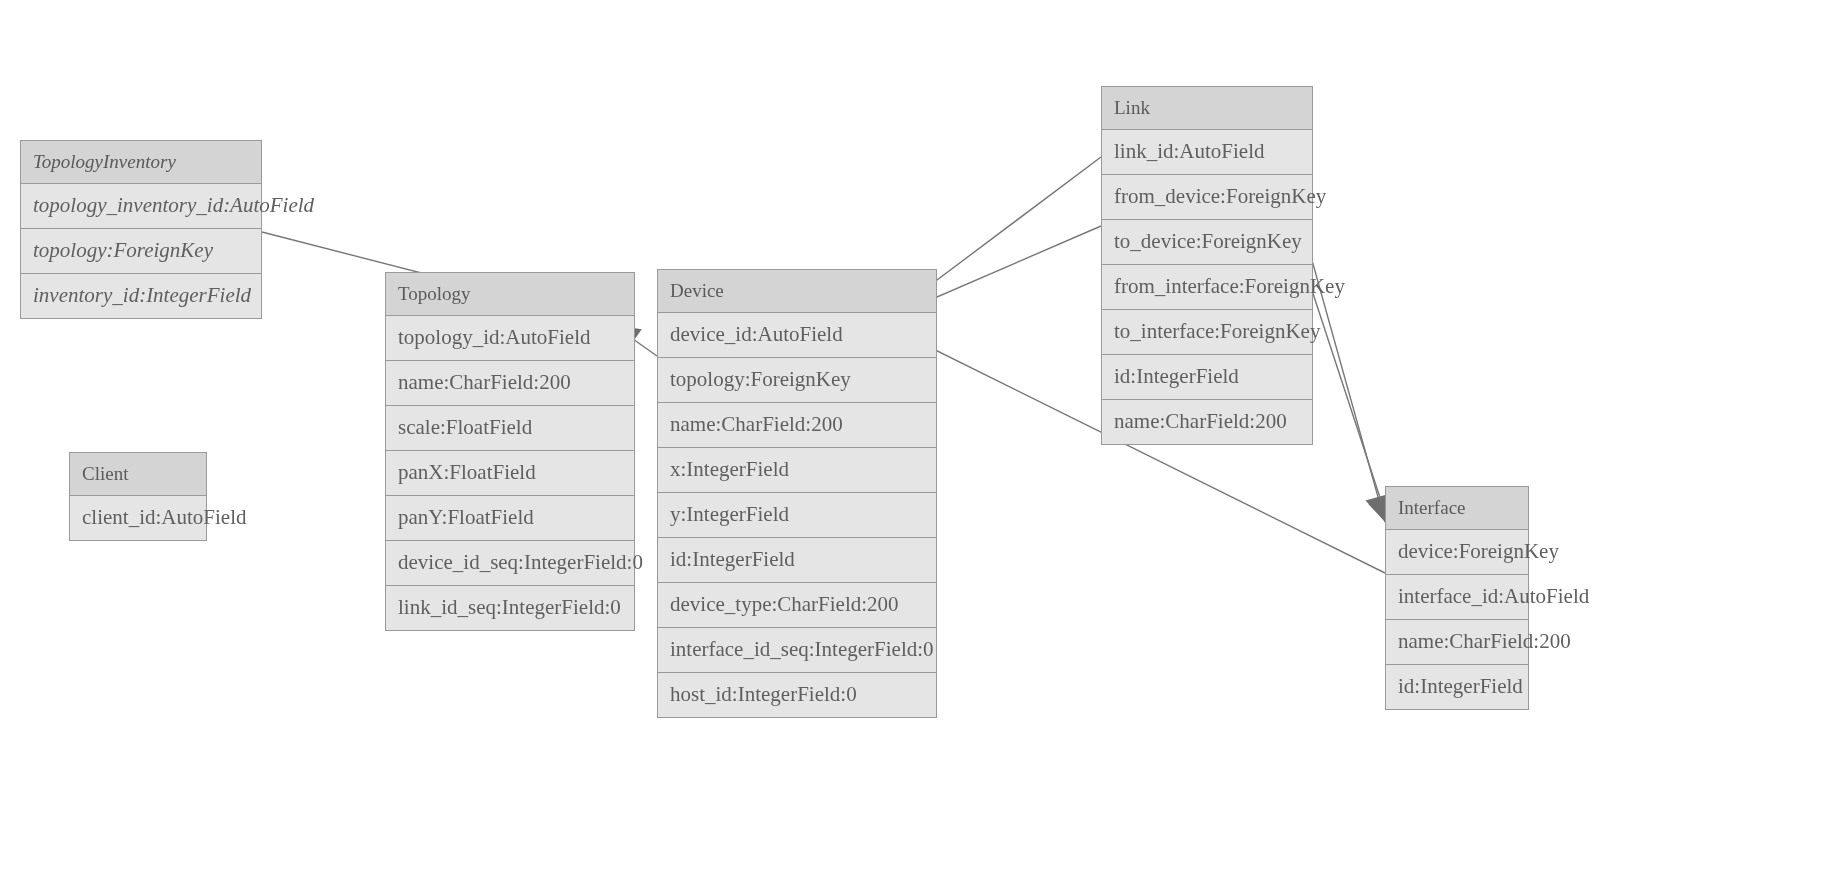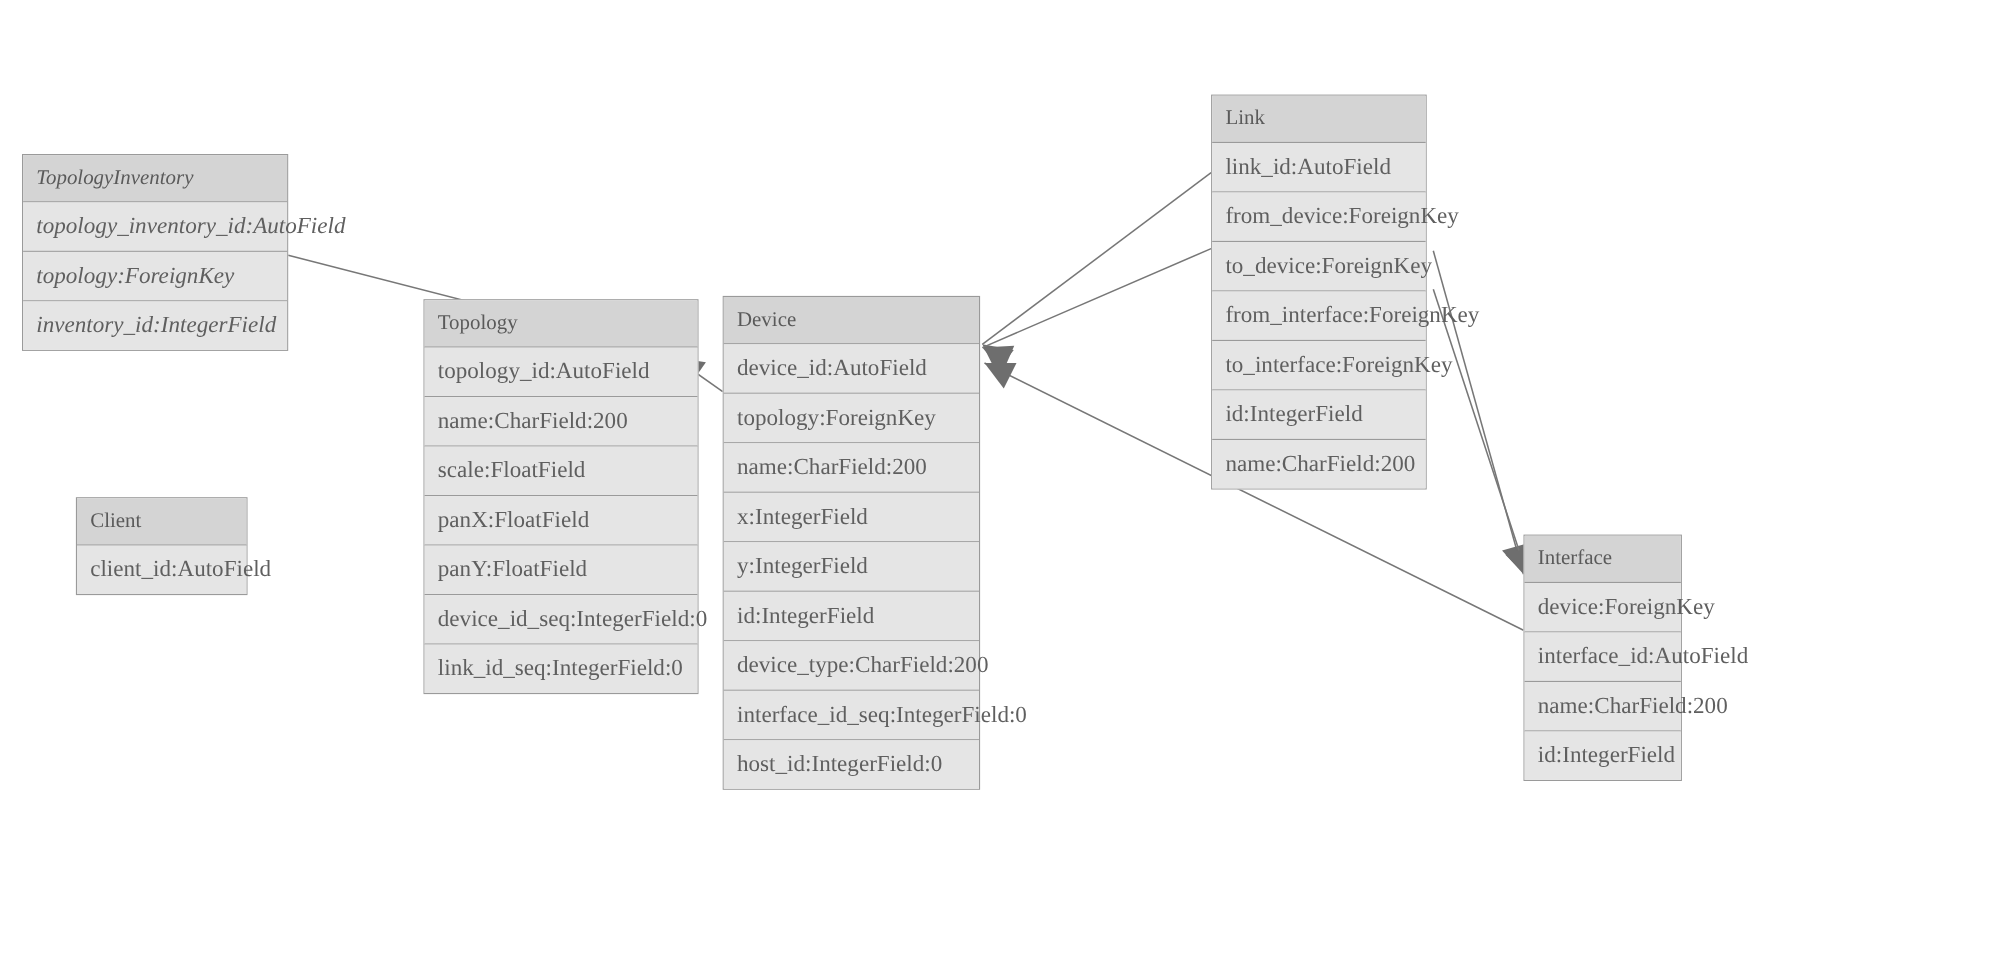--- a/index.html
+++ b/index.html
@@ -100,37 +100,37 @@
       <div class="entity" style="left: 385px; top: 272px; width: 250px;">
         <div class="entity-header">Topology</div>
         <div class="entity-field">topology_id:AutoField</div>
         <div class="entity-field">name:CharField:200</div>
         <div class="entity-field">scale:FloatField</div>
         <div class="entity-field">panX:FloatField</div>
         <div class="entity-field">panY:FloatField</div>
         <div class="entity-field">device_id_seq:IntegerField:0</div>
         <div class="entity-field last">link_id_seq:IntegerField:0</div>
       </div>
-      <div class="entity" style="left: 69px; top: 452px; width: 156px;">
+      <div class="entity" style="left: 69px; top: 452px; width: 138px;">
         <div class="entity-header">Client</div>
         <div class="entity-field last">client_id:AutoField</div>
       </div>
-      <div class="entity" style="left: 657px; top: 269px; width: 234px;">
+      <div class="entity" style="left: 657px; top: 269px; width: 280px;">
         <div class="entity-header">Device</div>
         <div class="entity-field">device_id:AutoField</div>
         <div class="entity-field">topology:ForeignKey</div>
         <div class="entity-field">name:CharField:200</div>
         <div class="entity-field">x:IntegerField</div>
         <div class="entity-field">y:IntegerField</div>
         <div class="entity-field">id:IntegerField</div>
         <div class="entity-field">device_type:CharField:200</div>
         <div class="entity-field">interface_id_seq:IntegerField:0</div>
         <div class="entity-field last">host_id:IntegerField:0</div>
       </div>
-      <div class="entity" style="left: 1101px; top: 86px; width: 196px;">
+      <div class="entity" style="left: 1101px; top: 86px; width: 212px;">
         <div class="entity-header">Link</div>
         <div class="entity-field">link_id:AutoField</div>
         <div class="entity-field">from_device:ForeignKey</div>
         <div class="entity-field">to_device:ForeignKey</div>
         <div class="entity-field">from_interface:ForeignKey</div>
         <div class="entity-field">to_interface:ForeignKey</div>
         <div class="entity-field">id:IntegerField</div>
         <div class="entity-field last">name:CharField:200</div>
       </div>
       <div class="entity" style="left: 1385px; top: 486px; width: 144px;">

